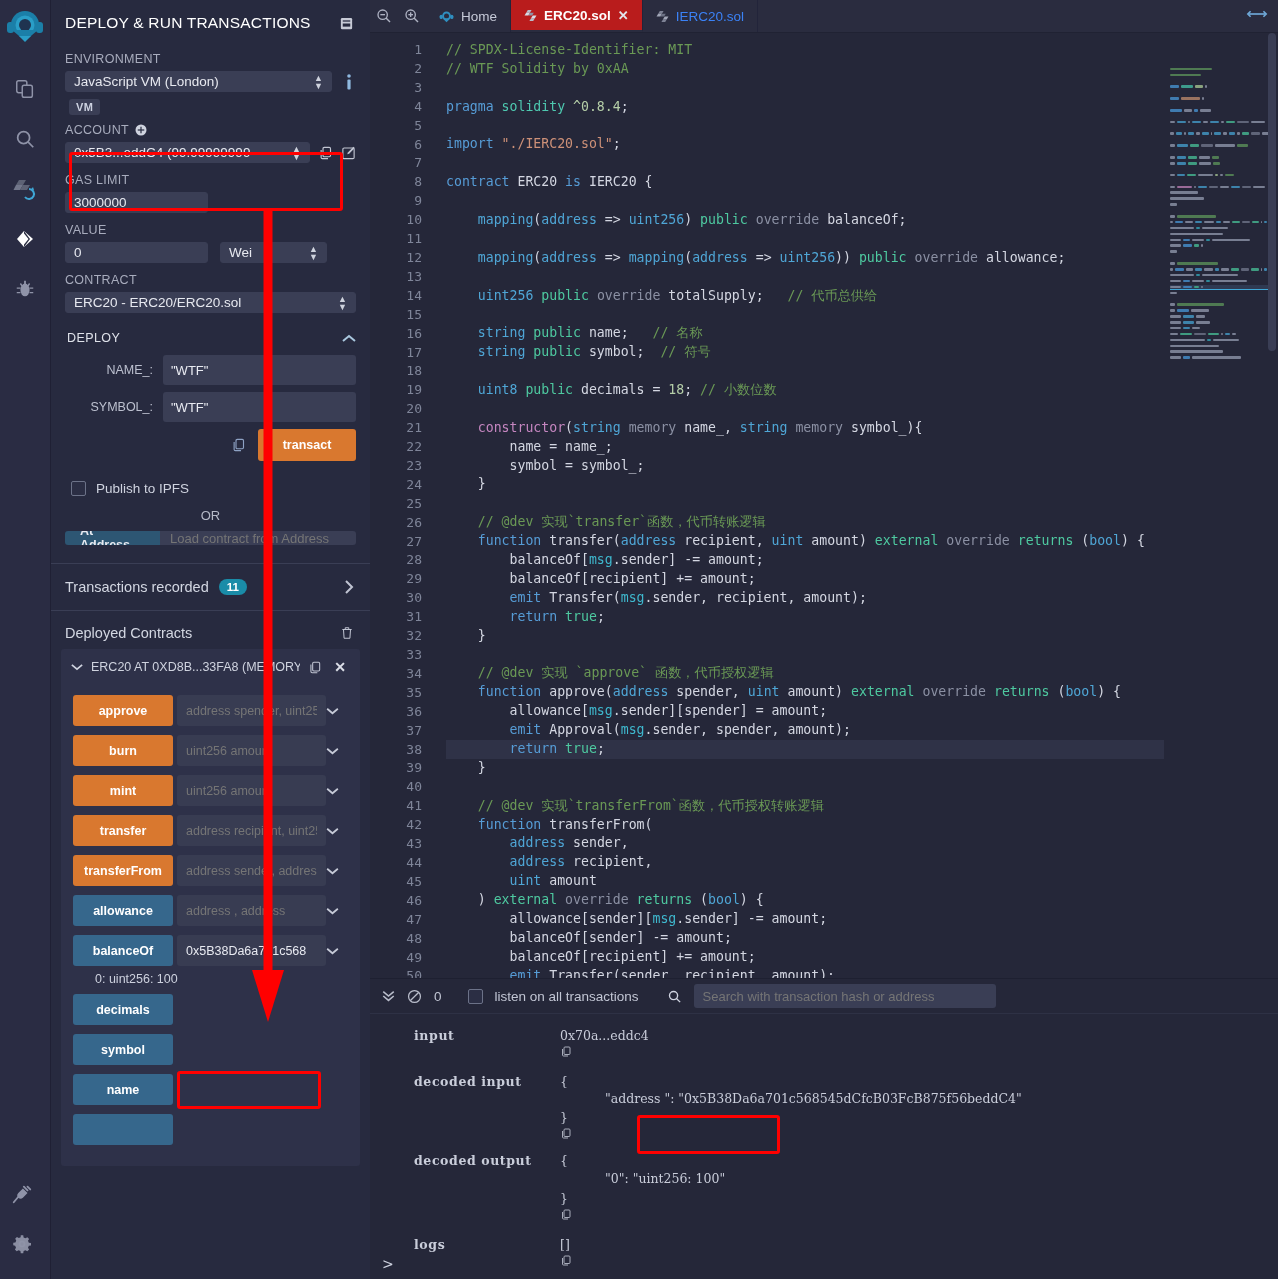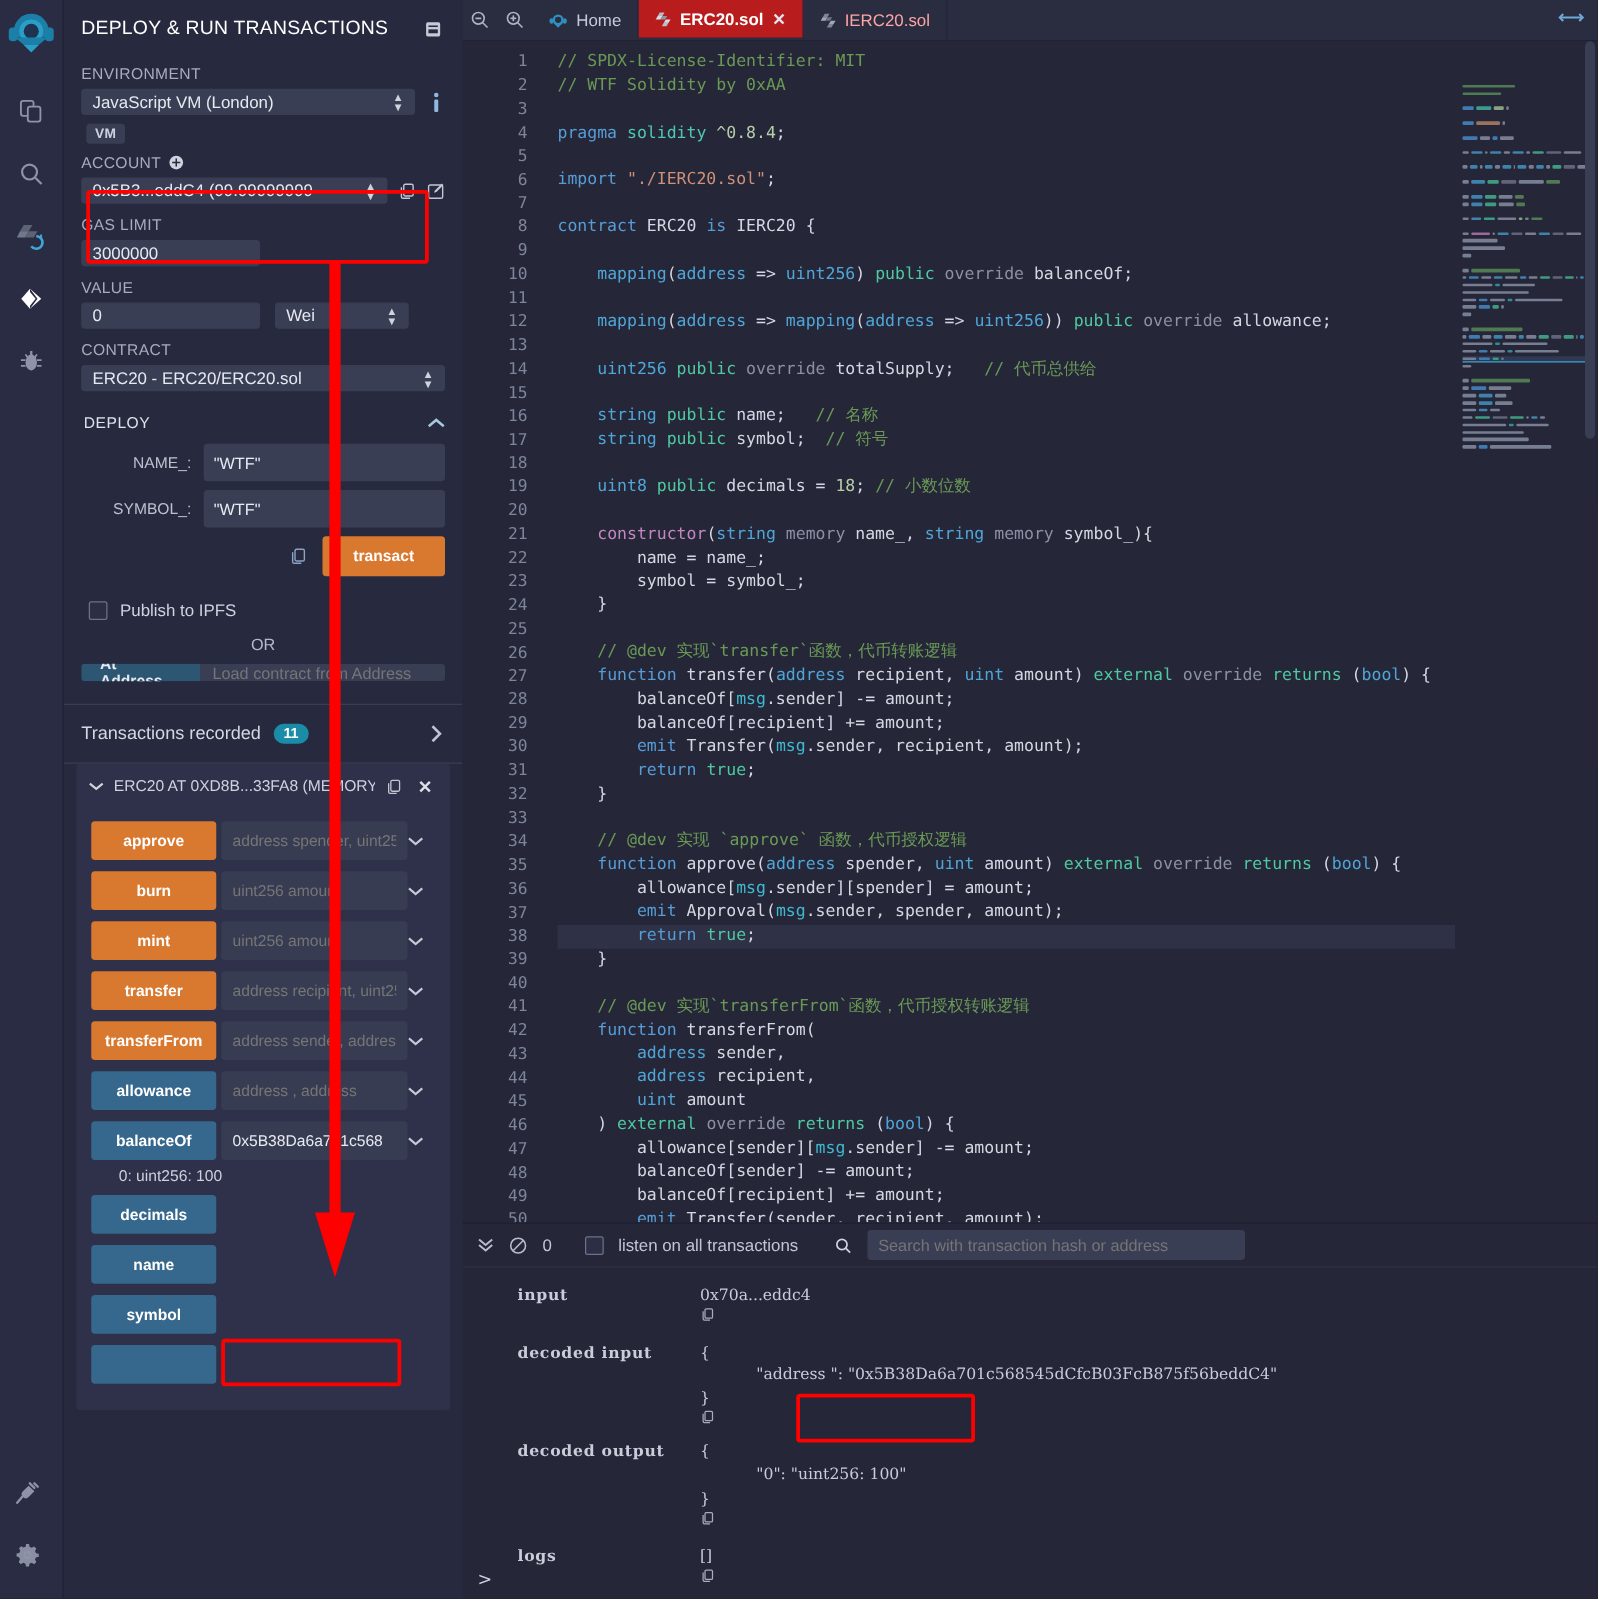--- a/index.html
+++ b/index.html
@@ -152,21 +152,21 @@
 
   
   .editor { flex: 1; height: 1279px; position: relative; background: #2a2c3f; overflow: hidden; }
   .tabbar {
     height: 33px; background: #2a2c3f; display: flex; align-items: stretch;
     border-bottom: 1px solid #202233;
   }
   .zoomb { width: 28px; display: flex; align-items: center; justify-content: center; color: #aeb2c2; }
   .tab {
     display: flex; align-items: center; gap: 7px; padding: 0 13px;
-    font-size: 13.5px; color: #fca5a5; border-right: 1px solid #22243a; cursor: pointer;
+    font-size: 13.5px; color: #3b82f6; border-right: 1px solid #22243a; cursor: pointer;
   }
   .tab.home { color: #c6cad8; border-right: 1px solid #22243a; }
   .tab.active { background: #b91c1c; color: #ffffff; font-weight: 700; border-bottom: 2px solid #2a2c3f; }
   .tab .x { font-size: 13px; color: #e2e5ee; font-weight: 700; }
   .sol-ico { color: #9ba0b2; font-size: 13px; }
 
   .codewrap {
     position: absolute; left: 0; top: 33px; right: 0; bottom: 301px;
     background: #252739; display: flex; overflow: hidden;
   }
@@ -434,20 +434,28 @@
     <div class="txrec">
       <span>Transactions recorded</span>
       <span class="badge">11</span>
       <span class="chev">
         <svg width="10" height="14" viewBox="0 0 10 14" fill="none" stroke="currentColor" stroke-width="2">
             <path d="M2 1 L8 7 L2 13"></path>
           </svg>
       </span>
     </div>
 
+    <div class="dc-head">
+      <span>Deployed Contracts</span>
+      <span>
+        <svg width="14" height="16" viewBox="0 0 24 24" fill="none" stroke="#c2c6d4" stroke-width="1.7">
+            <path d="M4 6h16M9 6V3h6v3M6 6l1 15h10l1-15"></path>
+          </svg>
+      </span>
+    </div>
 
     <div class="dc-card">
       <div class="dc-title">
         <span>
           <svg width="12" height="8" viewBox="0 0 14 9" fill="none" stroke="#cfd3df" stroke-width="2">
               <path d="M1 2 L7 7 L13 2"></path>
             </svg>
         </span>
         <span class="nm">ERC20 AT 0XD8B...33FA8 (MEMORY</span>
         <span>
@@ -529,24 +537,24 @@
                 <path d="M1 2 L7 7 L13 2"></path>
               </svg>
           </span>
         </div>
         <div class="fn-result">0: uint256: 100</div>
 
         <div class="fn-row solo">
           <div class="fn-btn read">decimals</div>
         </div>
         <div class="fn-row solo">
+          <div class="fn-btn read">symbol</div>
+        </div>
+        <div class="fn-row solo">
           <div class="fn-btn read">name</div>
-        </div>
-        <div class="fn-row solo">
-          <div class="fn-btn read">symbol</div>
         </div>
         <div class="fn-row solo">
           <div class="fn-btn read"></div>
         </div>
       </div>
     </div>
   </div>
 
   <div class="editor">
 

